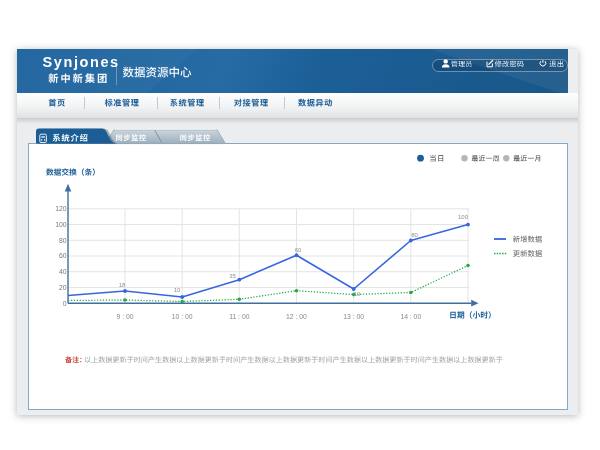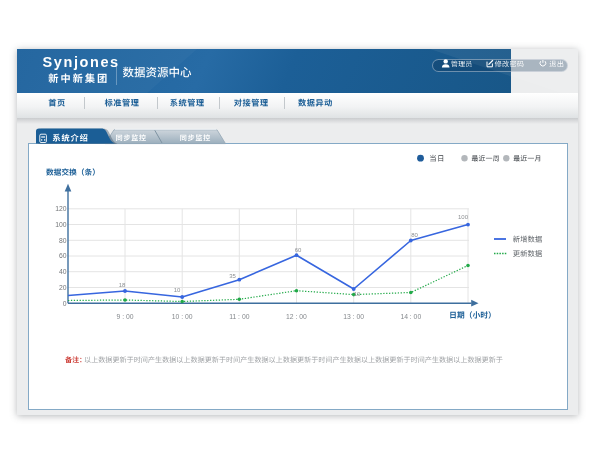--- a/index.html
+++ b/index.html
@@ -1,16 +1,16 @@
 <!DOCTYPE html>
 <html><head><meta charset="utf-8"><style>
 html,body{margin:0;padding:0;width:600px;height:450px;background:#fff;overflow:hidden;}
 *{box-sizing:border-box;font-family:"Liberation Sans",sans-serif;}
 #page{position:absolute;left:17px;top:49px;width:561px;height:366px;background:#ecedee;box-shadow:0 1px 7px rgba(90,95,100,.45);}
-#hdr{position:absolute;left:0;top:0;width:494px;height:44px;background:linear-gradient(113deg,#1e639d 0%,#276ba5 38%,#1c5f97 55%,#185788 100%);}
+#hdr{position:absolute;left:0;top:0;width:551px;height:44px;background:linear-gradient(113deg,#1e639d 0%,#276ba5 38%,#1c5f97 55%,#185788 100%);}
 #logo{position:absolute;left:25.5px;top:7px;color:#fff;font-weight:bold;font-size:14.5px;line-height:13px;letter-spacing:1.6px;}
 #hdiv{position:absolute;left:99px;top:15px;width:1px;height:21px;background:rgba(255,255,255,.3);}
 #pill{position:absolute;left:415px;top:9.5px;width:136px;height:13px;border-radius:7px;border:1px solid rgba(255,255,255,.38);background:rgba(13,51,86,.32);}
 #nav{position:absolute;left:0;top:44px;width:561px;height:25px;background:linear-gradient(#ffffff,#f2f3f4 55%,#dfe2e4);}
 #navshadow{position:absolute;left:0;top:69px;width:561px;height:6px;background:linear-gradient(rgba(100,105,110,.25),rgba(100,105,110,0));}
 .nsep{position:absolute;top:4px;width:1px;height:12px;background:#c3c8cc;}
 #panel{position:absolute;left:11px;top:94px;width:540px;height:267px;background:#fff;border:1px solid #84a9c6;}
 #ovl{position:absolute;left:0;top:0;width:561px;height:366px;}
 </style></head><body>
 <div id="page">

